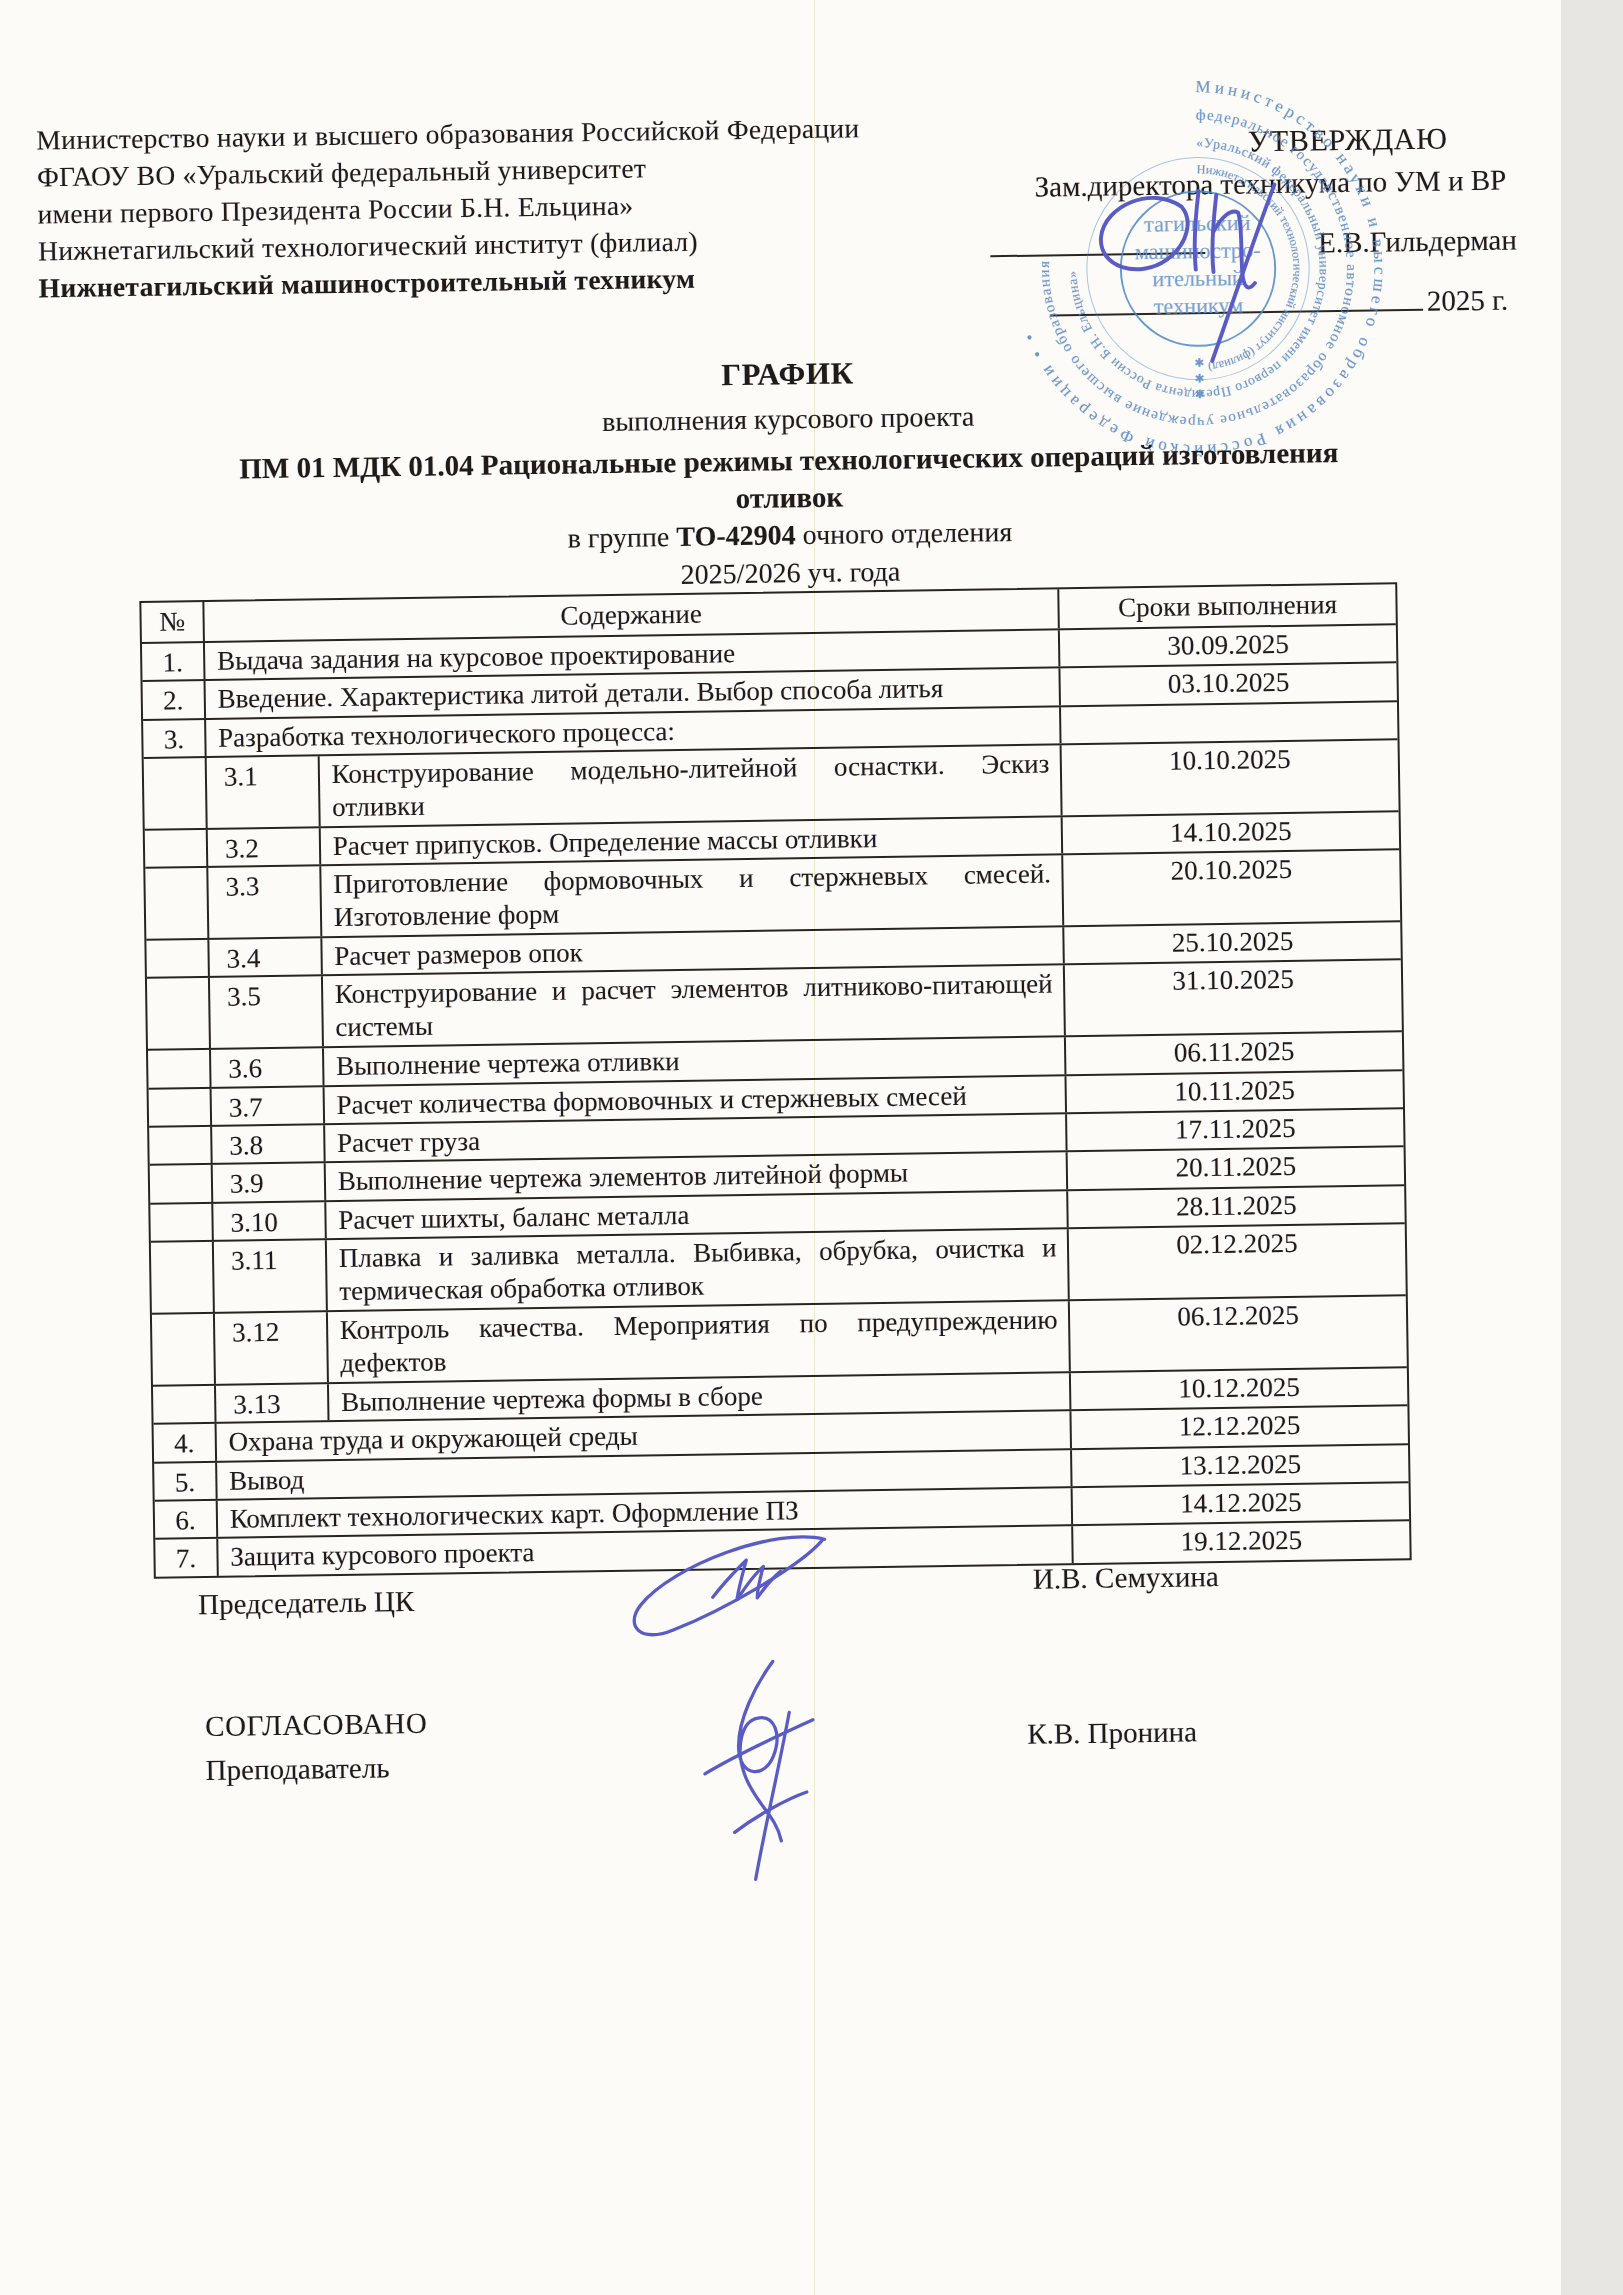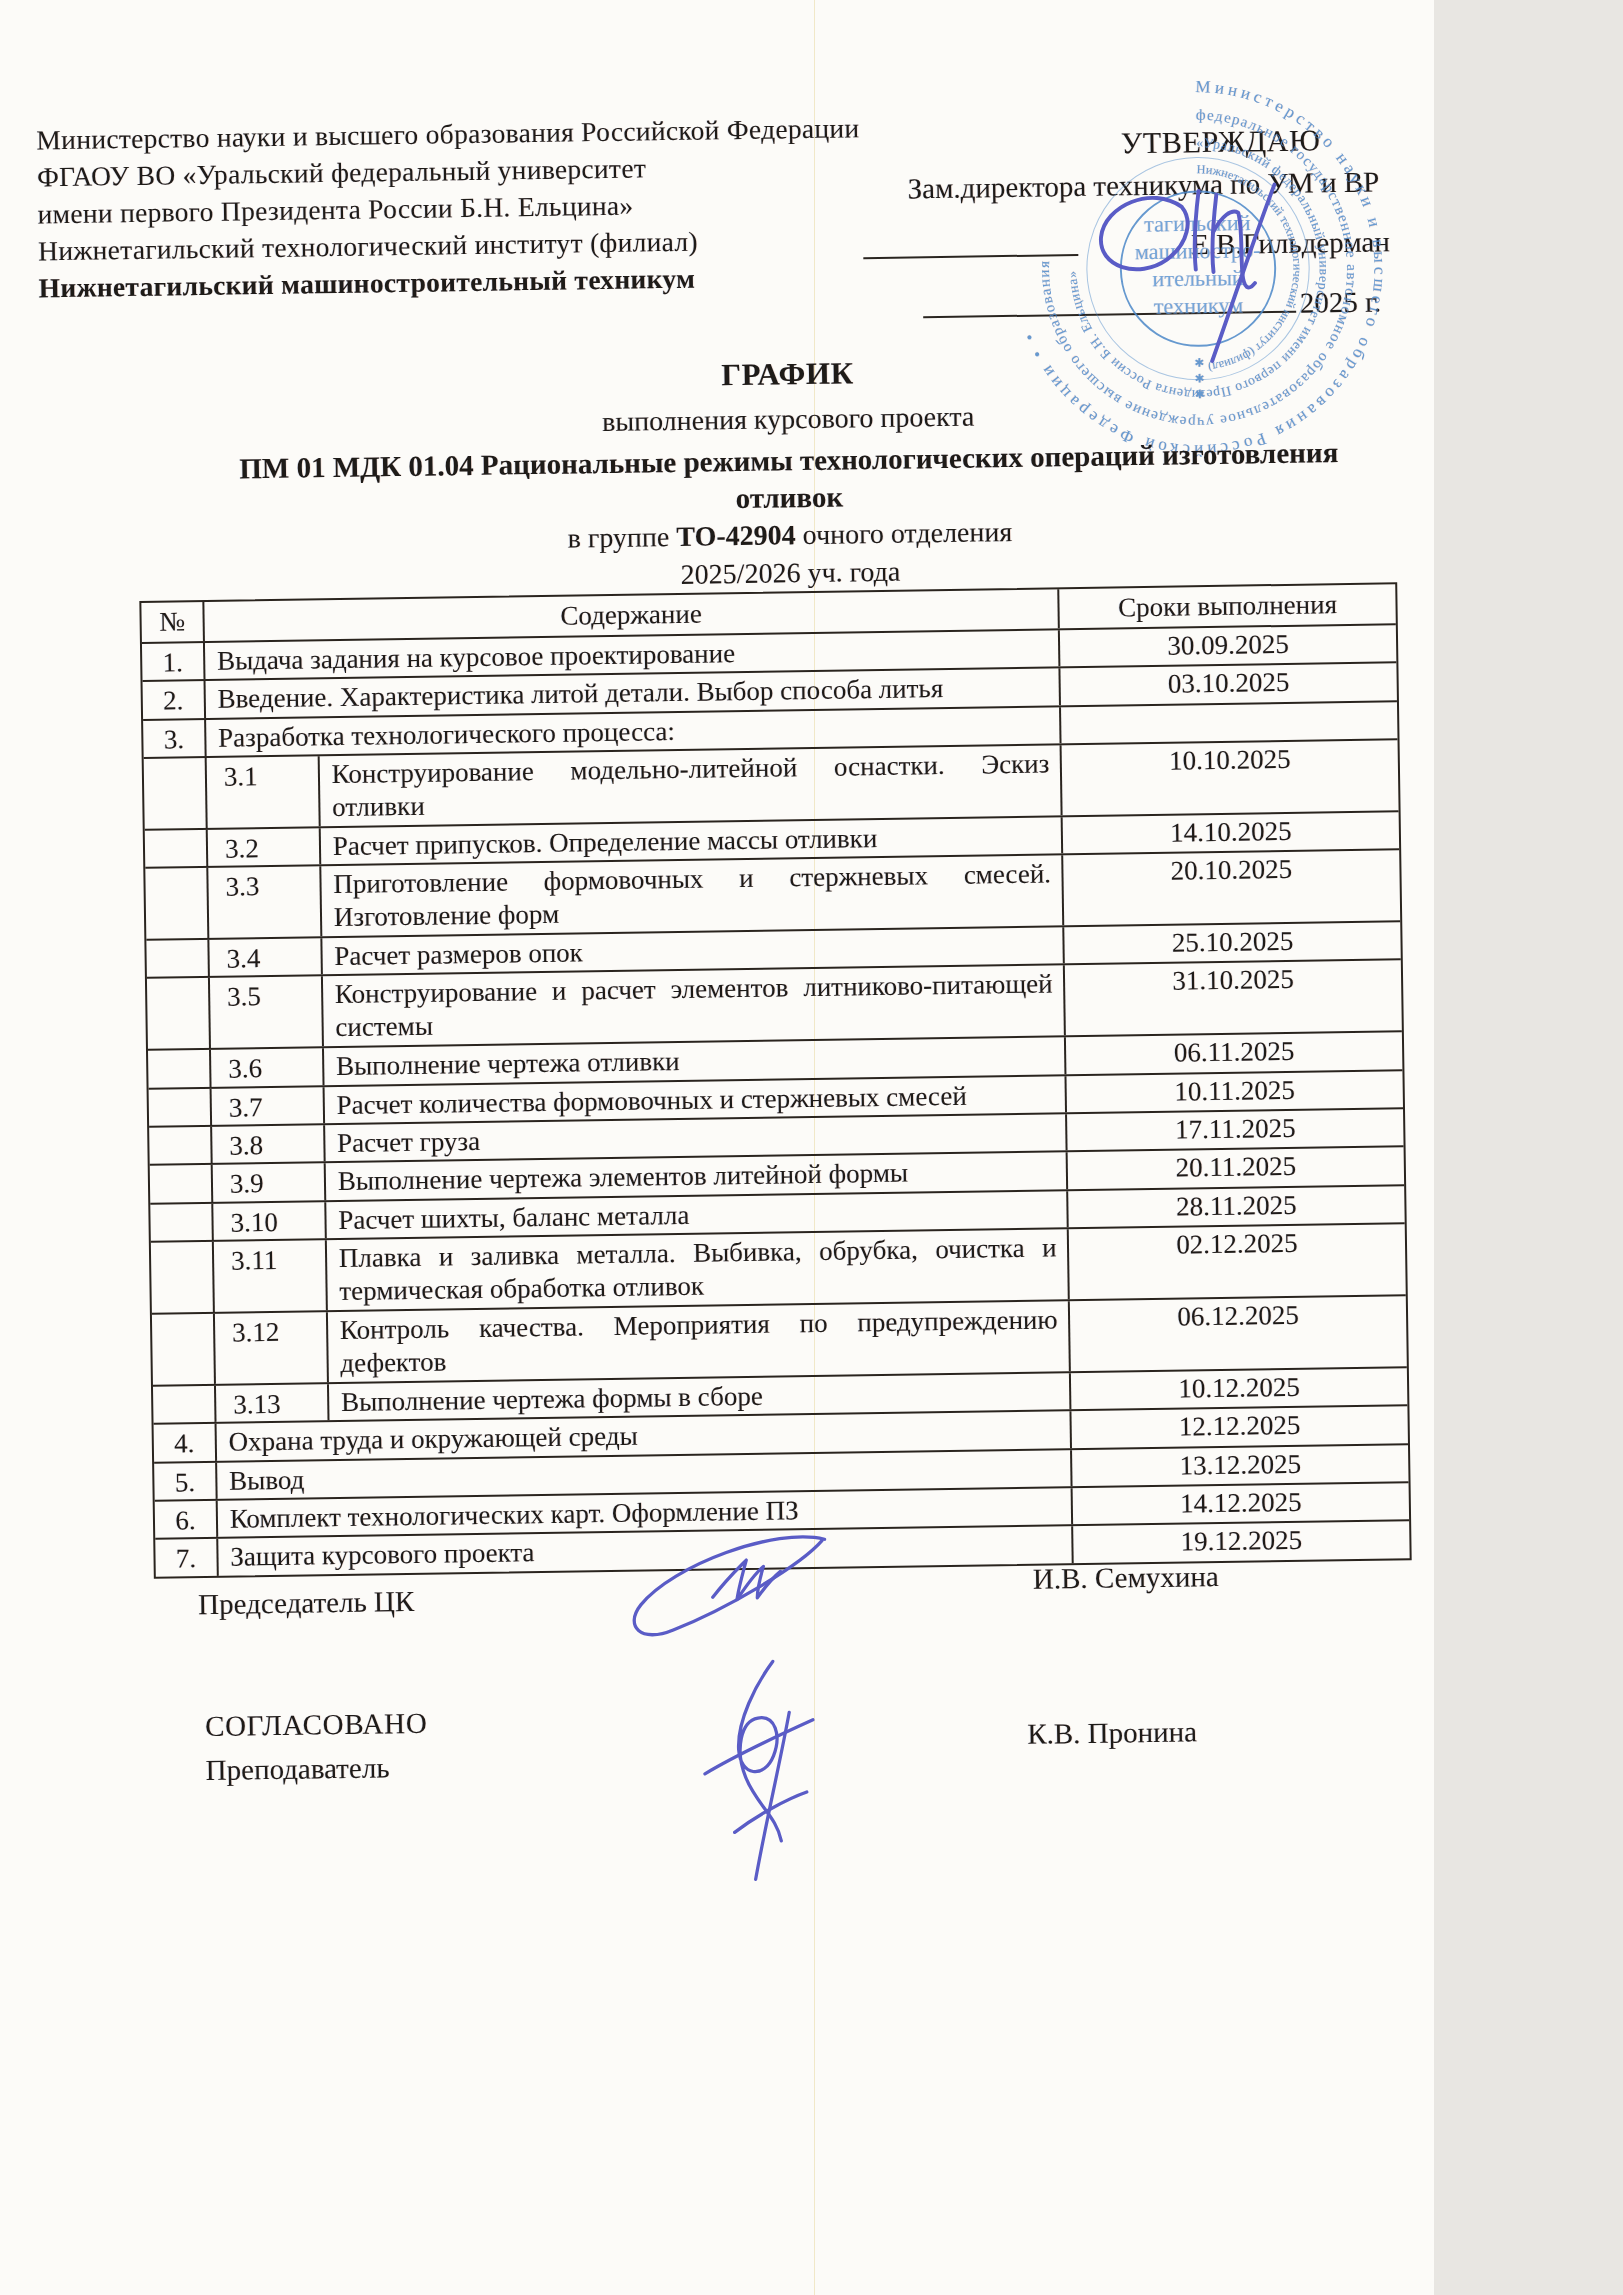--- a/index.html
+++ b/index.html
@@ -3,21 +3,21 @@
 <meta charset="utf-8">
 <style>
   * { box-sizing: border-box; margin: 0; padding: 0; }
   html,body { width: 1623px; height: 2295px; }
   body {
     background: #e8e6e2;
     font-family: "Liberation Serif", "DejaVu Serif", serif;
     color: #1e1b18;
   }
   .sheet {
-    position: relative; width: 1434px; height: 2295px;
+    position: relative; width: 1561px; height: 2295px;
     background: #fcfbf8; overflow: hidden;
   }
   .scan-line {
     position: absolute; left: 814px; top: 0; width: 1.3px; height: 2295px;
     background: rgba(214,190,90,0.30); pointer-events: none;
   }
   .content {
     position: absolute; inset: 0;
     transform: rotate(-0.85deg);
     transform-origin: 812px 1113px;

